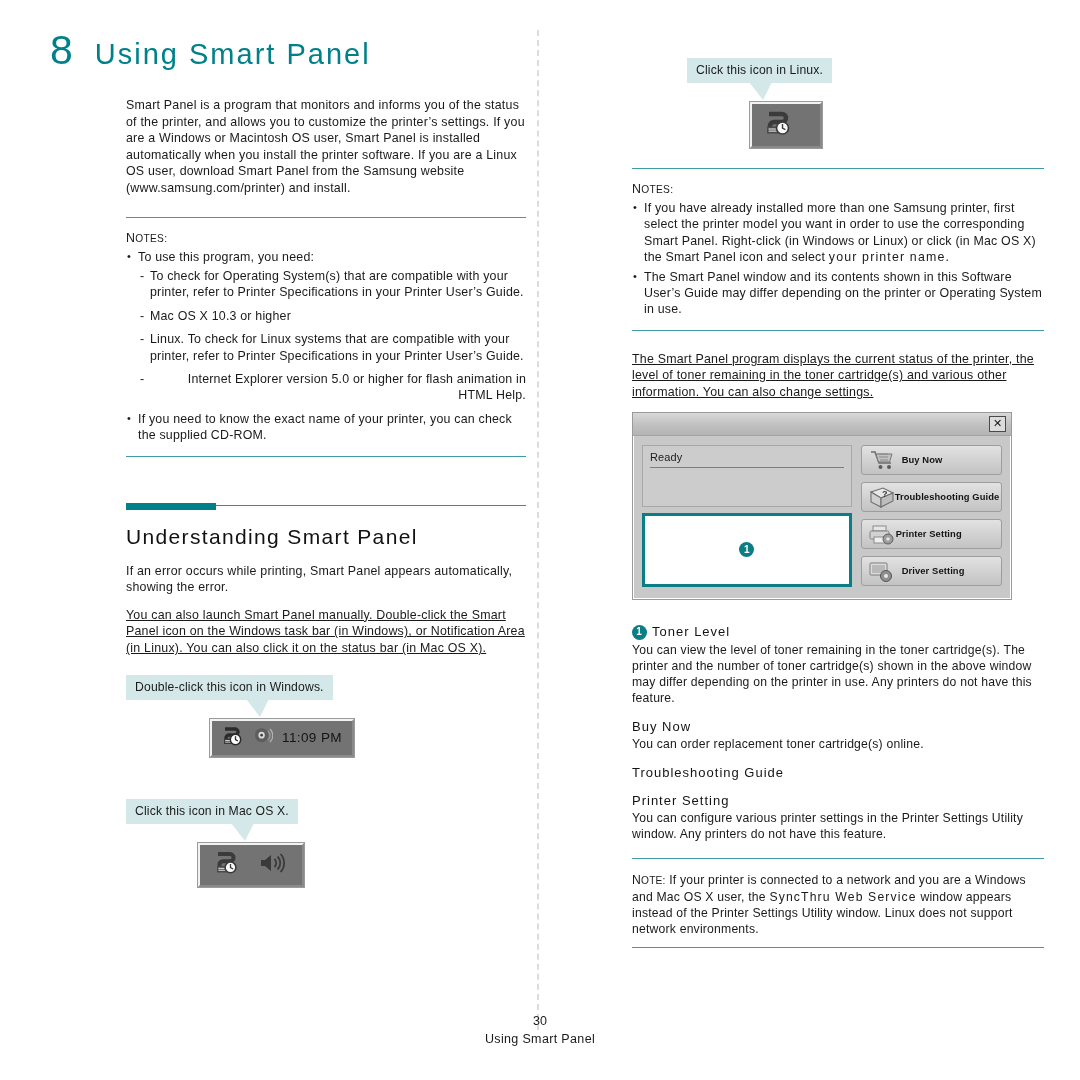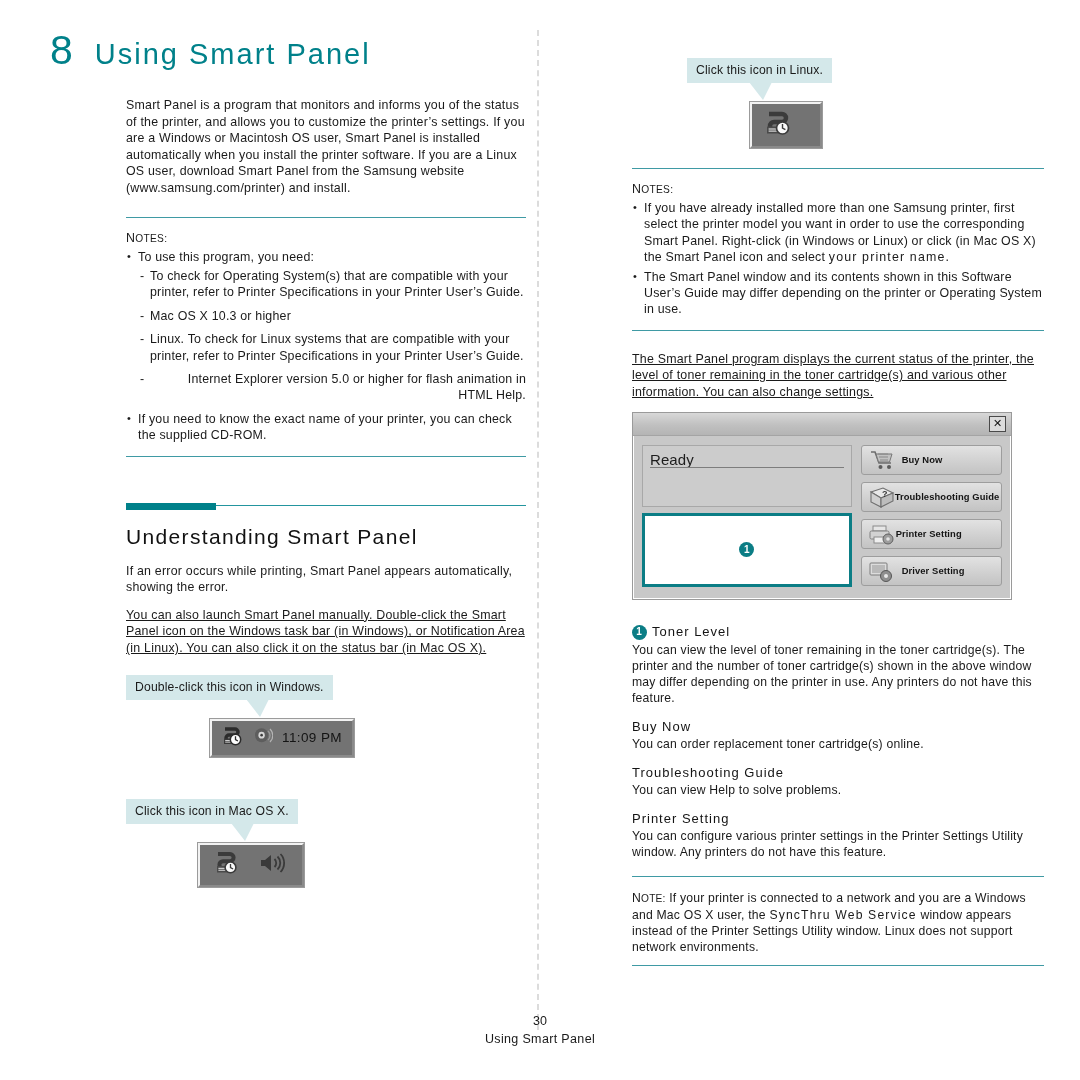--- a/index.html
+++ b/index.html
@@ -133,21 +133,21 @@
     width:15px;height:14px;background:#dcdcdc;border:1px solid #4a4a4a;
     display:flex;align-items:center;justify-content:center;
     font-size:11px;font-weight:bold;color:#111;line-height:1;
   }
   .spwin .inner{display:flex;padding:9px 9px 12px 9px;gap:9px;}
   .sp-left{width:215px;}
   .status-box{
     background:#cccccc;border:1px solid #a8a8a8;height:62px;
     padding:5px 7px 0 7px;box-sizing:border-box;position:relative;
   }
-  .status-box .txt{font-size:15px;color:#1d1d1d;letter-spacing:.1px;}
+  .status-box .txt{font-size:11px;color:#1d1d1d;letter-spacing:.1px;}
   .status-box .hr{
     position:absolute;left:7px;right:7px;top:21px;height:1px;background:#7d7d7d;
   }
   .toner-box{
     margin-top:6px;height:68px;background:#ffffff;
     border:3px solid #0b7d85;
     display:flex;align-items:center;justify-content:center;
   }
   .sp-right{display:flex;flex-direction:column;gap:7px;width:145px;}
   .spbtn{
@@ -394,21 +394,20 @@
     </div>
 
     <div style="margin-top:24px;">
       <div class="subhead first"><span class="badge" style="margin-right:5px;">1</span><span>Toner Level</span></div>
       <p class="sub-p">You can view the level of toner remaining in the toner cartridge(s). The printer and the number of toner cartridge(s) shown in the above window may differ depending on the printer in use. Any printers do not have this feature.</p>
 
       <div class="subhead">Buy Now</div>
       <p class="sub-p">You can order replacement toner cartridge(s) online.</p>
 
       <div class="subhead">Troubleshooting Guide</div>
-      <p class="sub-p">You can view Help to solve problems.</p>
 
       <div class="subhead">Printer Setting</div>
       <p class="sub-p">You can configure various printer settings in the Printer Settings Utility window. Any printers do not have this feature.</p>
     </div>
 
     <div class="notebox" style="margin-top:16px;">
       <p class="sub-p"><span>N</span><span class="small" style="font-size:10.2px;">OTE:</span><span> If your printer is connected to a network and you are a Windows and Mac OS X user, the </span><span class="sp">SyncThru Web Service</span><span> window appears instead of the Printer Settings Utility window. Linux does not support network environments.</span></p>
     </div>
 
   </div>

